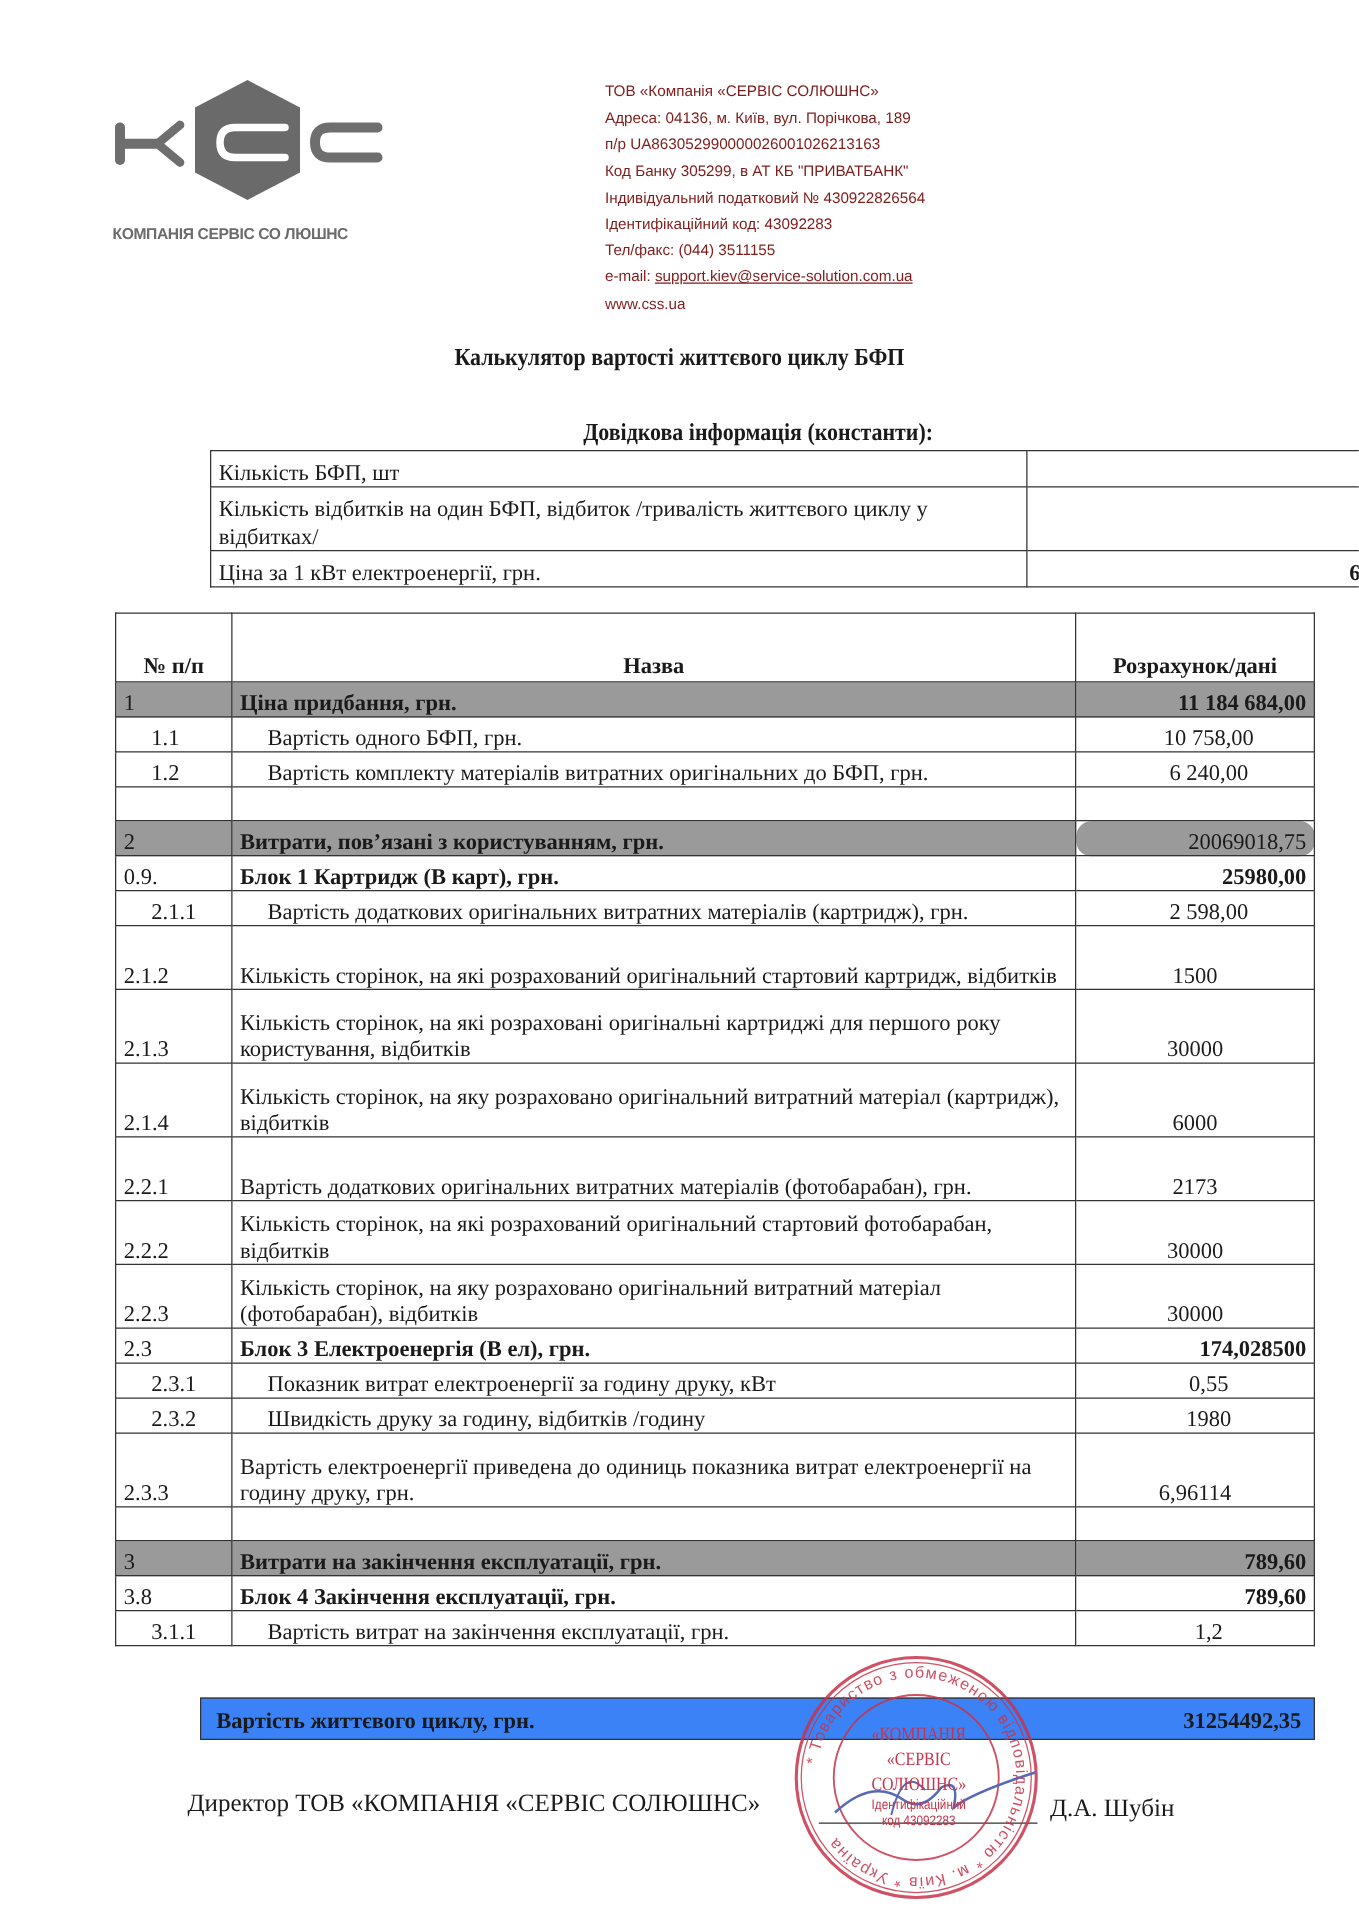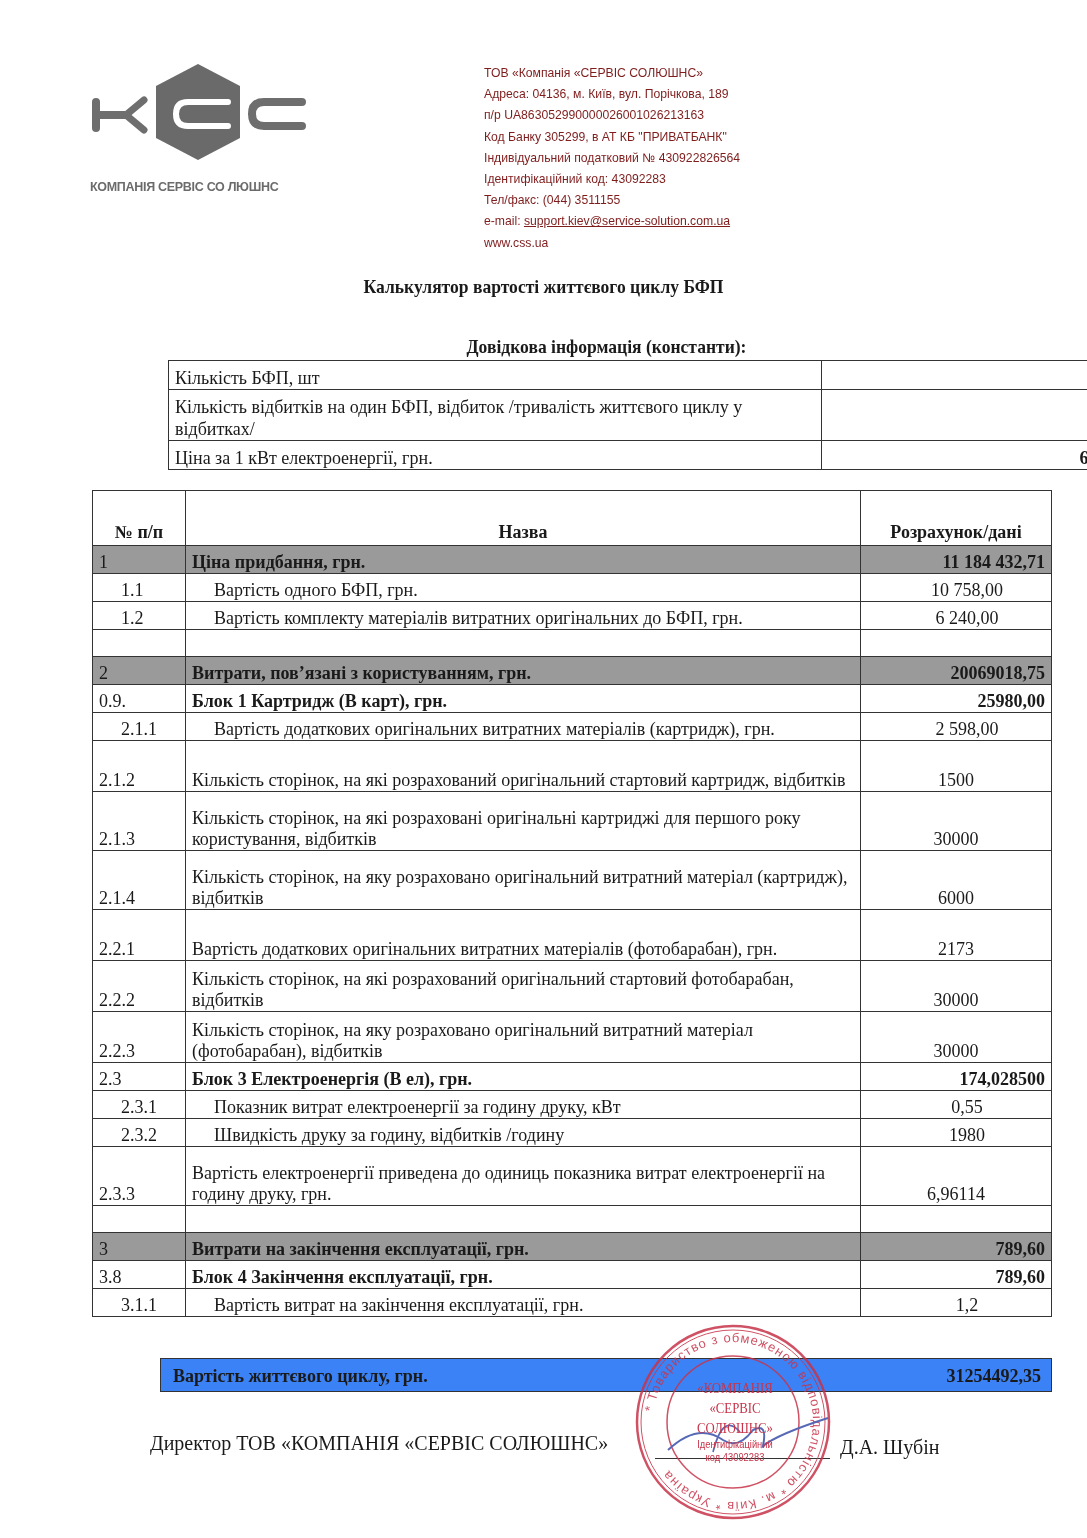--- a/index.html
+++ b/index.html
@@ -35,21 +35,21 @@
   .main-table .col-num { width: 58px; text-align: left; padding-left: 6px; }
   .main-table .col-name { width: 640px; text-align: left; }
   .main-table .col-val { text-align: center; }
   .main-table th.col-num { text-align: center; }
   .main-table th.col-name { text-align: center; }
   .main-table th.col-val { text-align: center; }
   .main-table tr.head th { height: 52px; padding-bottom: 2px; }
   .main-table tr.section td { background: #9a9a9a; font-weight: bold; height: 27px; }
   .main-table tr.section td.col-num { font-weight: normal; }
   .main-table tr.section td.col-val { text-align: right; }
-  .main-table tr.section.light-val td.col-val { font-weight: bold; }
+  .main-table tr.section.light-val td.col-val { font-weight: normal; border-radius: 12px; }
   .main-table tr.block td { font-weight: bold; height: 27px; }
   .main-table tr.block td.col-num { font-weight: normal; }
   .main-table tr.block td.col-val { text-align: right; }
   .main-table tr.row td { height: 27px; padding-left: 28px; }
   .main-table tr.row2 td { height: 50px; }
   .main-table tr.row3 td { height: 58px; }
   .main-table tr.empty td { height: 26px; }
 
   
   .total-bar { position: absolute; left: 160px; top: 1358px; width: 892px; height: 34px;
@@ -119,21 +119,21 @@
 <table class="main-table">
   <tbody>
       <tr class="head">
     <th class="col-num">№ п/п</th>
     <th class="col-name">Назва</th>
     <th class="col-val">Розрахунок/дані</th>
   </tr>
   <tr class="section">
     <td class="col-num">1</td>
     <td class="col-name">Ціна придбання, грн.</td>
-    <td class="col-val">11 184 432,71</td>
+    <td class="col-val">11 184 684,00</td>
   </tr>
   <tr class="row">
     <td class="col-num">1.1</td>
     <td class="col-name">Вартість одного БФП, грн.</td>
     <td class="col-val">10 758,00</td>
   </tr>
   <tr class="row">
     <td class="col-num">1.2</td>
     <td class="col-name">Вартість комплекту матеріалів витратних оригінальних до БФП, грн.</td>
     <td class="col-val">6 240,00</td>

